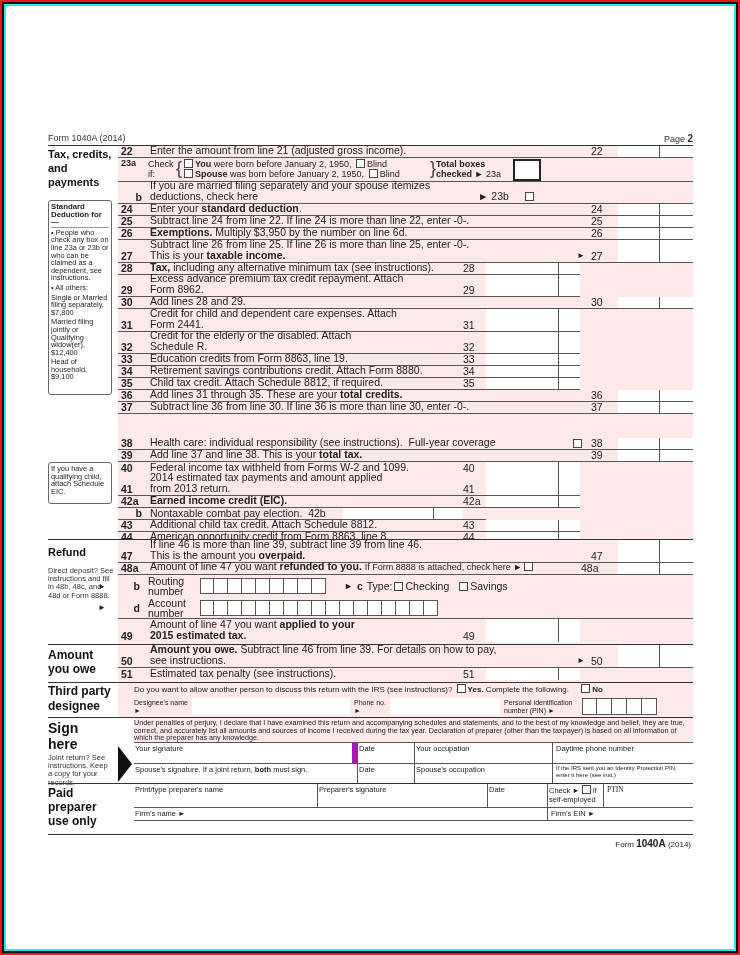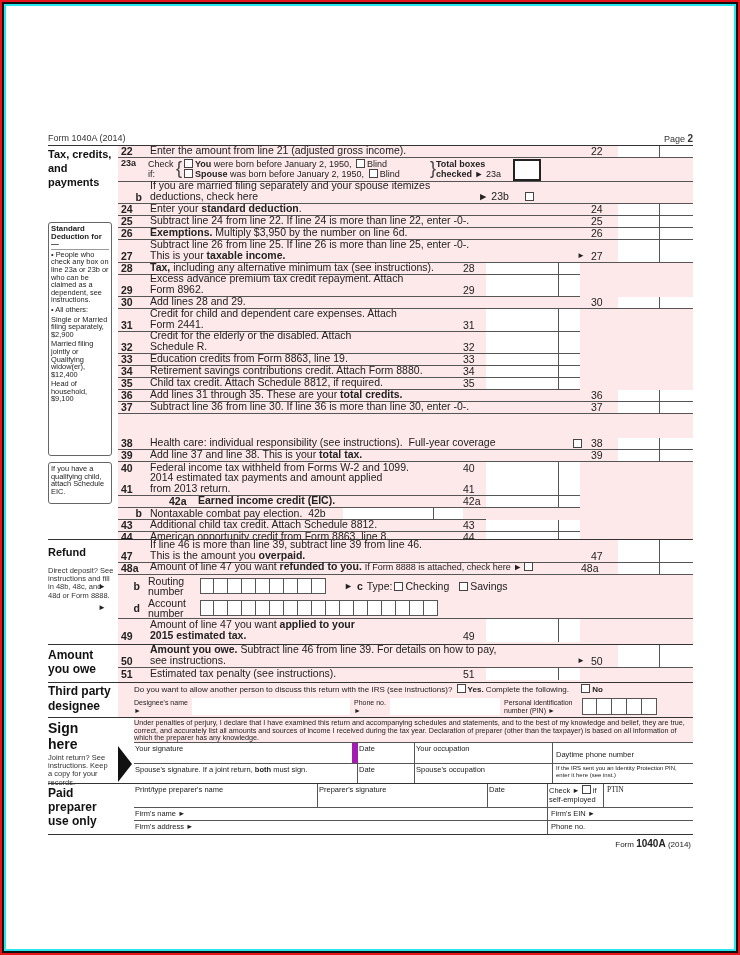--- a/index.html
+++ b/index.html
@@ -18,21 +18,21 @@
   .side-title { font-weight: bold; font-size: 11px; line-height: 14px; color: #111; }
   .body { flex: 1; position: relative; }
 
   .row { display: flex; align-items: flex-end; border-bottom: 1px solid #555; position: relative; font-size: 10.5px; line-height: 11px; }
   .num { width: 30px; flex: none; font-weight: bold; padding-left: 3px; }
   .txt { flex: 1; padding-left: 2px; }
   .bold { font-weight: bold; }
   .cb { display: inline-block; width: 9px; height: 9px; border: 1px solid #444; background: #fff; vertical-align: -1px; margin: 0 2px; }
   .arrow { font-size: 8px; }
 
-  .stdbox { position: absolute; left: 0; top: 76px; width: 64px; height: 234px; border: 1px solid #666; border-radius: 3px; font-size: 7.4px; line-height: 7.6px; padding: 2px; background: #fff; }
+  .stdbox { position: absolute; left: 0; top: 54px; width: 64px; height: 195px; border: 1px solid #666; border-radius: 3px; font-size: 7.4px; line-height: 7.6px; padding: 2px; background: #fff; }
   .eicbox { position: absolute; left: 0; top: 316px; width: 64px; height: 42px; border: 1px solid #666; border-radius: 3px; font-size: 7.4px; line-height: 7.6px; padding: 2px; background: #fff; }
   .dd { font-size: 7.5px; line-height: 8.2px; color: #333; }
   .digit { display: inline-block; width: 14px; height: 16px; border: 1px solid #555; border-left: none; background: #fff; vertical-align: middle; }
   .digit:first-child { border-left: 1px solid #555; }
 </style>
 </head>
 <body>
 
 <div class="frame"></div>
 <div class="frame2"></div>
@@ -44,21 +44,21 @@
     <span><span>Page</span> <b>2</b></span>
   </div>
 
   <div class="sec" style="height:393px;">
     <div class="side">
       <div class="side-title" style="width:66px;margin-top:1px;">Tax, credits, and payments</div>
       <div class="stdbox">
         <div class="bold" style="font-size:7.8px;">Standard Deduction for—</div>
         <div style="border-top:1px solid #999;margin-top:1px;padding-top:1px;">• People who check any box on line 23a or 23b or who can be claimed as a dependent, see instructions.</div>
         <div style="margin-top:2px;">• All others:</div>
-        <div style="margin-top:2px;">Single or Married filing separately, $2,900</div>
+        <div style="margin-top:2px;">Single or Married filing separately, $7,800</div>
         <div style="margin-top:2px;">Married filing jointly or Qualifying widow(er), $12,400</div>
         <div style="margin-top:2px;">Head of household, $9,100</div>
       </div>
       <div class="eicbox">If you have a qualifying child, attach Schedule EIC.</div>
     </div>
     <div class="body pink" style="width:575px;">
       <div id="taxlines">
           <div class="row" style="height:12px;">
     <span class="num">22</span>
     <span class="txt" style="padding-bottom:1px;">Enter the amount from line 21 (adjusted gross income).</span>
@@ -204,21 +204,21 @@
   <span style="position:absolute;left:368px;top:0;bottom:0;width:94px;background:#fff;"></span>
   <span style="position:absolute;left:440px;top:0;bottom:0;border-left:1px solid #555;"></span>
           </div>
           <div class="row" style="height:22px;width:462px;">
     <span class="num">41</span>
     <span class="txt" style="padding-bottom:1px;">2014 estimated tax payments and amount applied<br>from 2013 return.</span>
             <span style="position:absolute;left:345px;bottom:0;">41</span>
   <span style="position:absolute;left:368px;top:0;bottom:0;width:94px;background:#fff;"></span>
   <span style="position:absolute;left:440px;top:0;bottom:0;border-left:1px solid #555;"></span>
           </div>
-          <div class="row" style="height:12px;width:462px;padding-left:48px;">
+          <div class="row" style="height:12px;width:462px;">
     <span class="num">42a</span>
     <span class="txt" style="padding-bottom:1px;"><b>Earned income credit (EIC).</b></span>
             <span style="position:absolute;left:345px;bottom:0;">42a</span>
   <span style="position:absolute;left:368px;top:0;bottom:0;width:94px;background:#fff;"></span>
   <span style="position:absolute;left:440px;top:0;bottom:0;border-left:1px solid #555;"></span>
           </div>
           <div class="row" style="height:12px;width:368px;">
   <span class="num" style="text-align:right;padding-right:6px;">b</span>
   <span class="txt">Nontaxable combat pay election. &nbsp;42b</span>
   <span style="position:absolute;left:225px;top:0;bottom:0;width:120px;background:#fff;"></span>
@@ -384,21 +384,21 @@
       <div class="side-title" style="font-size:14px;line-height:16px;width:50px;margin-top:2px;">Sign here</div>
       <div class="dd" style="font-size:7.5px;width:64px;margin-top:2px;">Joint return? See instructions. Keep a copy for your records.</div>
       <div style="position:absolute;left:70px;top:28px;width:0;height:0;border-top:18px solid transparent;border-bottom:18px solid transparent;border-left:14px solid #111;"></div>
     </div>
     <div class="body" style="margin-left:0;">
       <div class="pink" style="font-size:7.2px;line-height:7.6px;height:24px;padding-top:1px;">Under penalties of perjury, I declare that I have examined this return and accompanying schedules and statements, and to the best of my knowledge and belief, they are true, correct, and accurately list all amounts and sources of income I received during the tax year. Declaration of preparer (other than the taxpayer) is based on all information of which the preparer has any knowledge.</div>
       <div style="display:flex;border-top:1px solid #555;height:21px;font-size:7.5px;">
         <div style="width:224px;border-right:6px solid #a21caf;padding:1px;">Your signature</div>
         <div style="width:57px;border-right:1px solid #555;padding:1px;">Date</div>
         <div style="width:138px;border-right:1px solid #555;padding:1px;">Your occupation</div>
-        <div style="flex:1;padding:7px 3px;">Daytime phone number</div>
+        <div style="flex:1;padding:1px 3px;">Daytime phone number</div>
       </div>
       <div style="display:flex;border-top:1px solid #555;height:21px;font-size:7.5px;">
         <div style="width:224px;border-right:1px solid #555;padding:1px;"><span>Spouse's signature. If a joint return,</span> <b>both</b> <span>must sign.</span></div>
         <div style="width:57px;border-right:1px solid #555;padding:1px;">Date</div>
         <div style="width:138px;border-right:1px solid #555;padding:1px;">Spouse's occupation</div>
         <div style="flex:1;padding:1px 3px;font-size:6px;line-height:6.5px;">If the IRS sent you an Identity Protection PIN, enter it here (see inst.)</div>
       </div>
     </div>
   </div>
 
@@ -411,22 +411,18 @@
         <div style="width:184px;border-right:1px solid #555;padding:1px;">Print/type preparer's name</div>
         <div style="width:170px;border-right:1px solid #555;padding:1px;">Preparer's signature</div>
         <div style="width:60px;border-right:1px solid #555;padding:1px;">Date</div>
         <div style="width:56px;border-right:1px solid #555;padding:1px;line-height:9px;"><span>Check ►</span><span class="cb"></span><span>if</span><br><span>self-employed</span></div>
         <div style="flex:1;padding:1px 3px;font-family:Liberation Serif, serif;">PTIN</div>
       </div>
       <div style="display:flex;height:13px;border-bottom:1px solid #555;">
         <div style="width:414px;border-right:1px solid #555;padding:1px;">Firm's name ►</div>
         <div style="flex:1;padding:1px 3px;">Firm's EIN ►</div>
       </div>
-      <div style="display:flex;height:13px;">
-        <div style="width:414px;border-right:1px solid #555;padding:1px;">Firm's address ►</div>
-        <div style="flex:1;padding:1px 3px;">Phone no.</div>
-      </div>
     </div>
   </div>
   <div style="text-align:right;font-size:8px;margin-top:3px;padding-right:2px;">
     <span>Form</span> <b style="font-size:10px;">1040A</b> <span>(2014)</span>
   </div>
 </div>
 
 </body></html>

